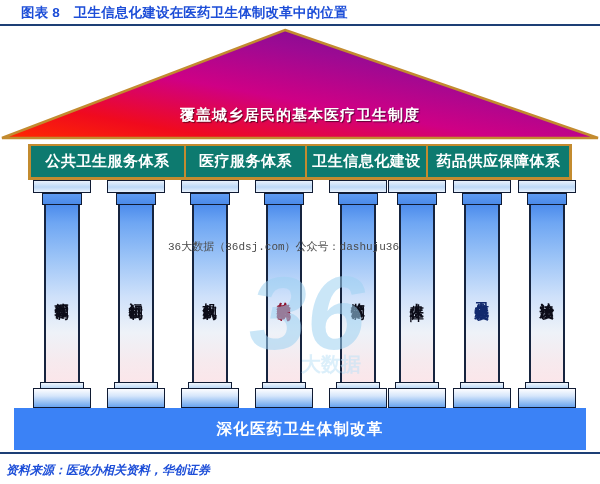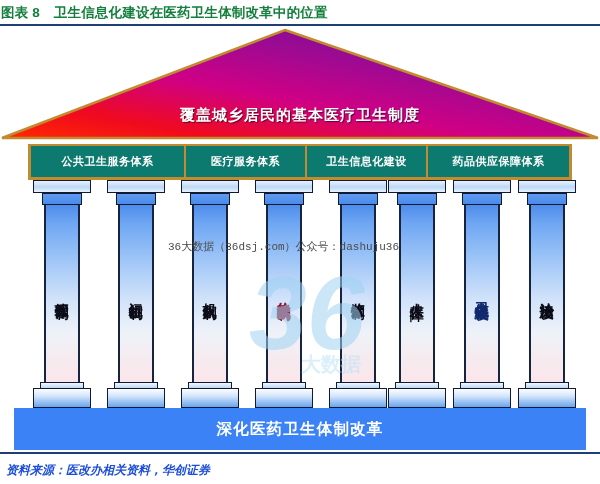--- a/index.html
+++ b/index.html
@@ -17,24 +17,24 @@
 
   
   #figure-header {
     position: absolute;
     left: 0; top: 0;
     width: 600px; height: 26px;
     box-sizing: border-box;
   }
   #figure-title {
     position: absolute;
-    left: 1px; top: 4px;
+    left: 21px; top: 4px;
     font-size: 13.5px;
     font-weight: bold;
-    color: #15803d;
+    color: #1d4ed8;
     letter-spacing: 0.2px;
     white-space: nowrap;
   }
   #header-rule {
     position: absolute;
     left: 0; top: 24px;
     width: 600px; height: 2px;
     background: #1d3f75;
   }
 
@@ -77,21 +77,21 @@
     border-right: 3px solid #c38b2f;
     box-sizing: border-box;
     display: flex;
   }
   .system-cell {
     flex: 0 0 auto;
     height: 100%;
     display: flex;
     align-items: center;
     justify-content: center;
-    font-size: 11px;
+    font-size: 15px;
     font-weight: bold;
     color: #ffffff;
     letter-spacing: 0.5px;
     white-space: nowrap;
     box-sizing: border-box;
     border-right: 2px solid #c38b2f;
   }
   .system-cell:last-child { border-right: none; }
   .sc-w1 { width: 155px; }
   .sc-w2 { width: 121px; }

